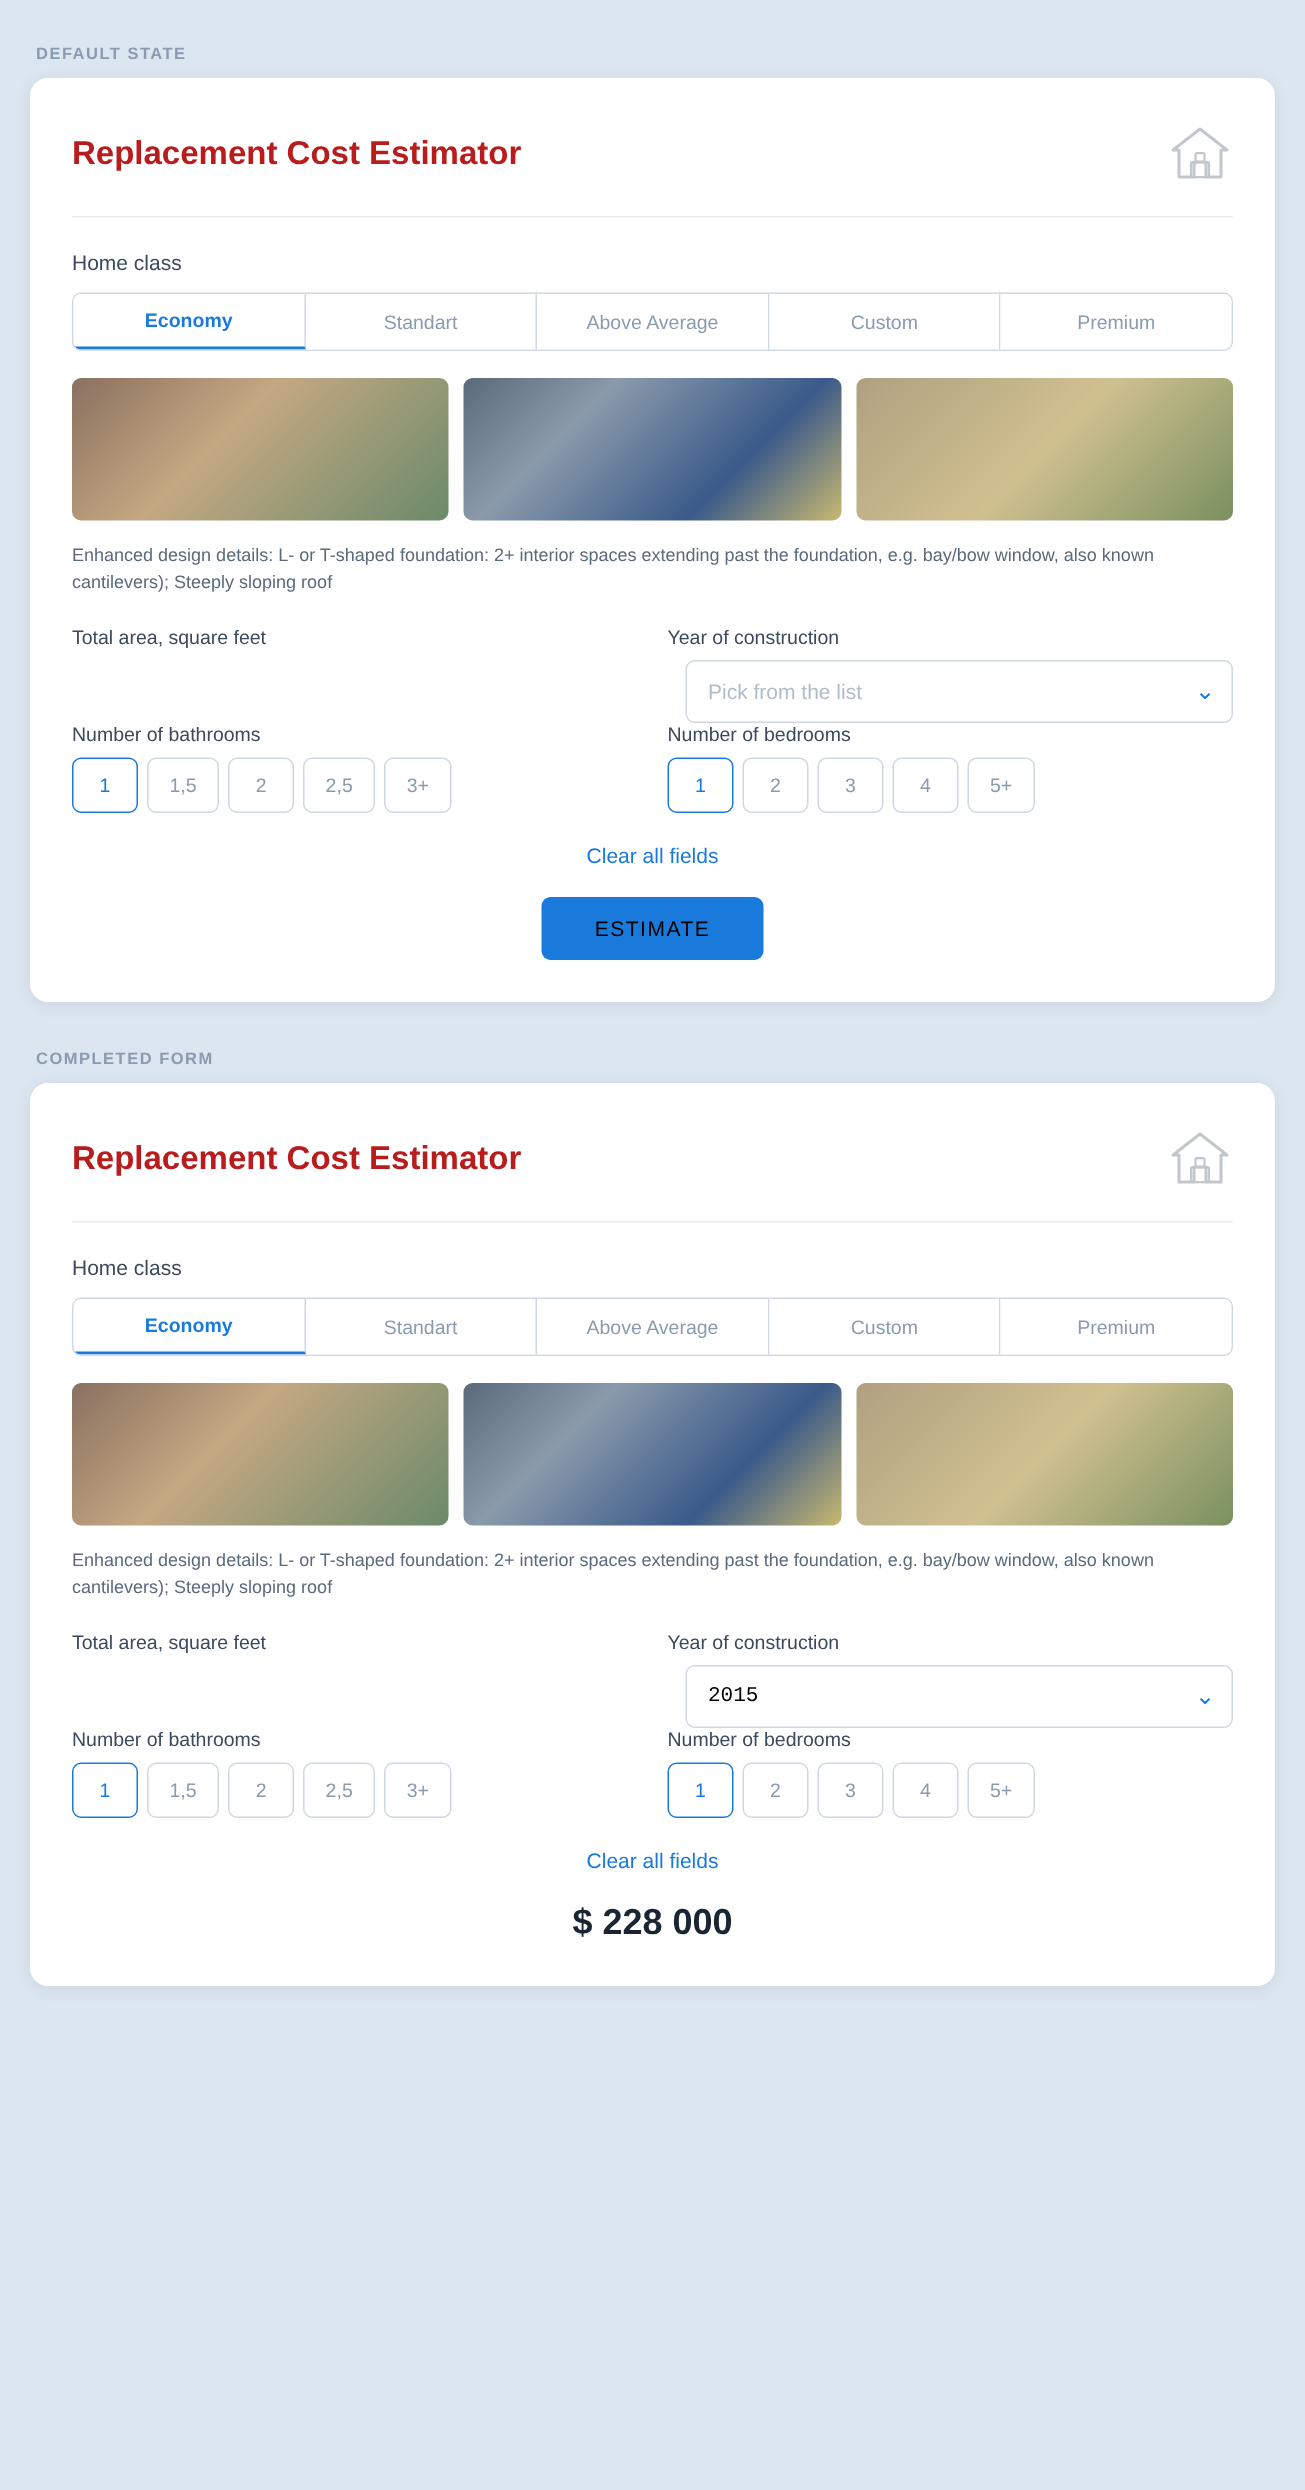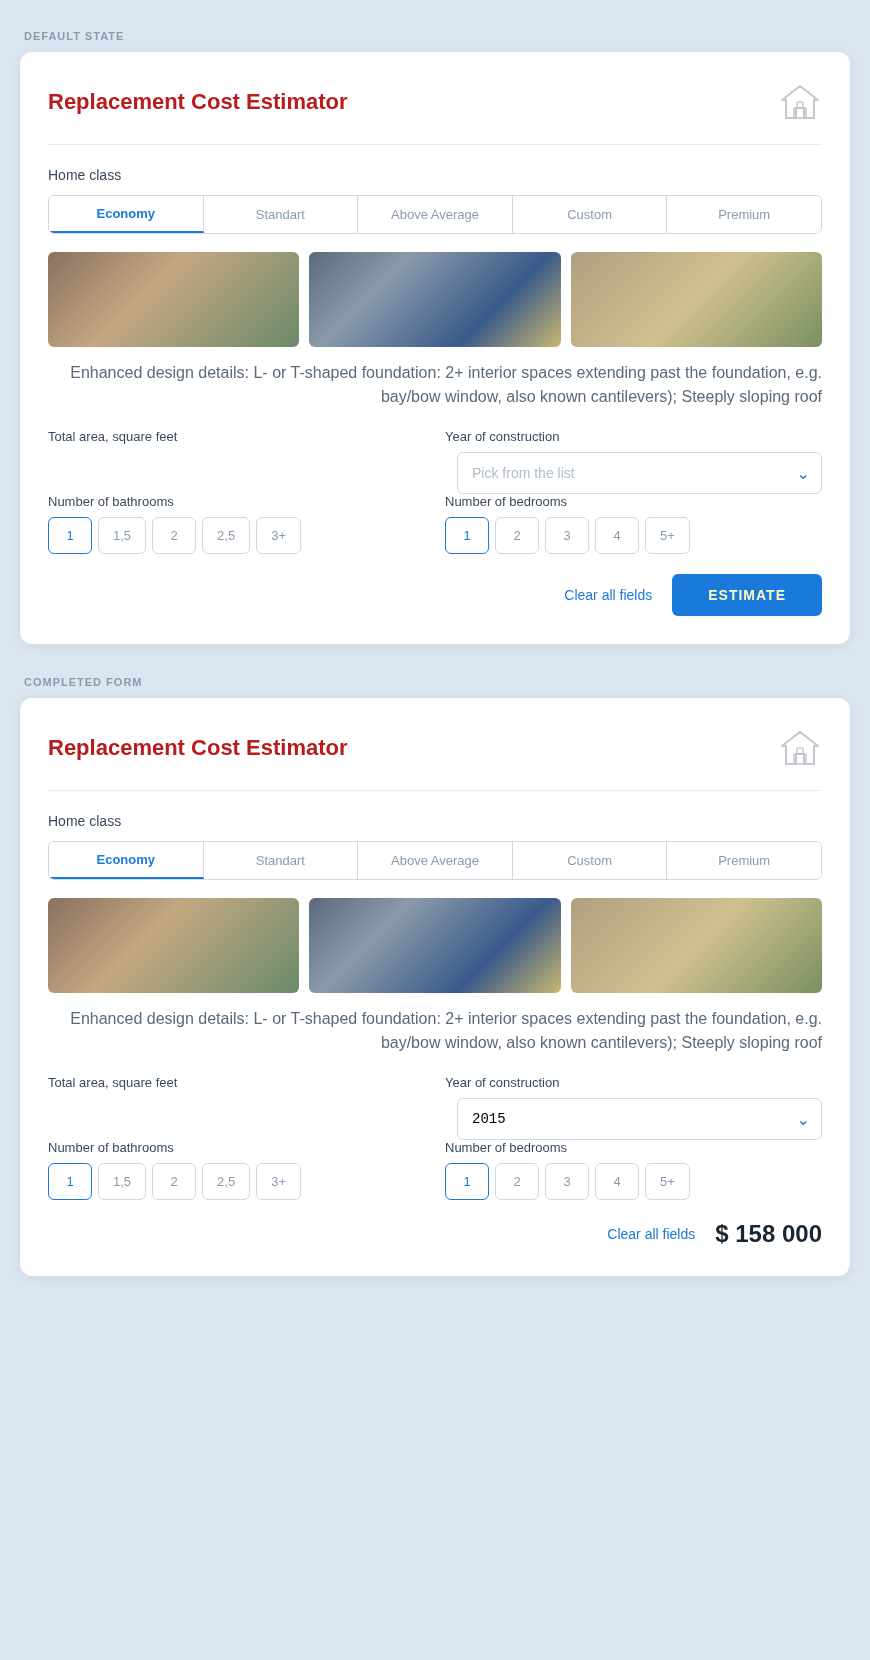--- a/index.html
+++ b/index.html
@@ -82,25 +82,24 @@
       height: 95px;
       border-radius: 6px;
       overflow: hidden;
       background: #c8d0da;
     }
     
     .img-1 { background: linear-gradient(135deg, #8a7060 0%, #c4a882 40%, #6a8a6a 100%); }
     .img-2 { background: linear-gradient(135deg, #5a6a7a 0%, #8a9aaa 30%, #3a5a8a 70%, #c8b870 100%); }
     .img-3 { background: linear-gradient(135deg, #b0a080 0%, #d0c090 50%, #7a9060 100%); }
     .description-text {
-      font-size: 16px;
+      font-size: 12px;
       color: #5a6a7a;
       line-height: 1.5;
       margin-bottom: 20px;
-      text-align: right;
     }
     .fields-row {
       display: flex;
       gap: 20px;
     }
     .field-group {
       flex: 1;
     }
     .field-label {
       font-size: 13px;
@@ -165,37 +164,38 @@
       border-color: #1a7adb;
       color: #1a7adb;
       background: #fff;
     }
     .actions-row {
       display: flex;
       align-items: center;
       justify-content: flex-end;
       gap: 20px;
       margin-top: 20px;
+      flex-direction: column;
     }
     .clear-btn {
       font-size: 14px;
       color: #1a7adb;
       background: none;
       border: none;
       cursor: pointer;
       font-weight: 500;
     }
     .estimate-btn {
       background: #1a7adb;
-      color: #fef9c3;
+      color: #000000;
       border: none;
       border-radius: 6px;
       padding: 13px 36px;
       font-size: 14px;
-      font-weight: 700;
+      font-weight: 400;
       letter-spacing: 1px;
       cursor: pointer;
       text-transform: uppercase;
     }
     .result-value {
       font-size: 24px;
       font-weight: 700;
       color: #1a2533;
     }
 
@@ -354,15 +354,15 @@
         <button class="stepper-btn">2</button>
         <button class="stepper-btn">3</button>
         <button class="stepper-btn">4</button>
         <button class="stepper-btn">5+</button>
       </div>
     </div>
   </div>
 
   <div class="actions-row">
     <button class="clear-btn">Clear all fields</button>
-    <span class="result-value">$ 158 000</span>
+    <span class="result-value">$ 228 000</span>
   </div>
 </div>
 
 </body></html>

